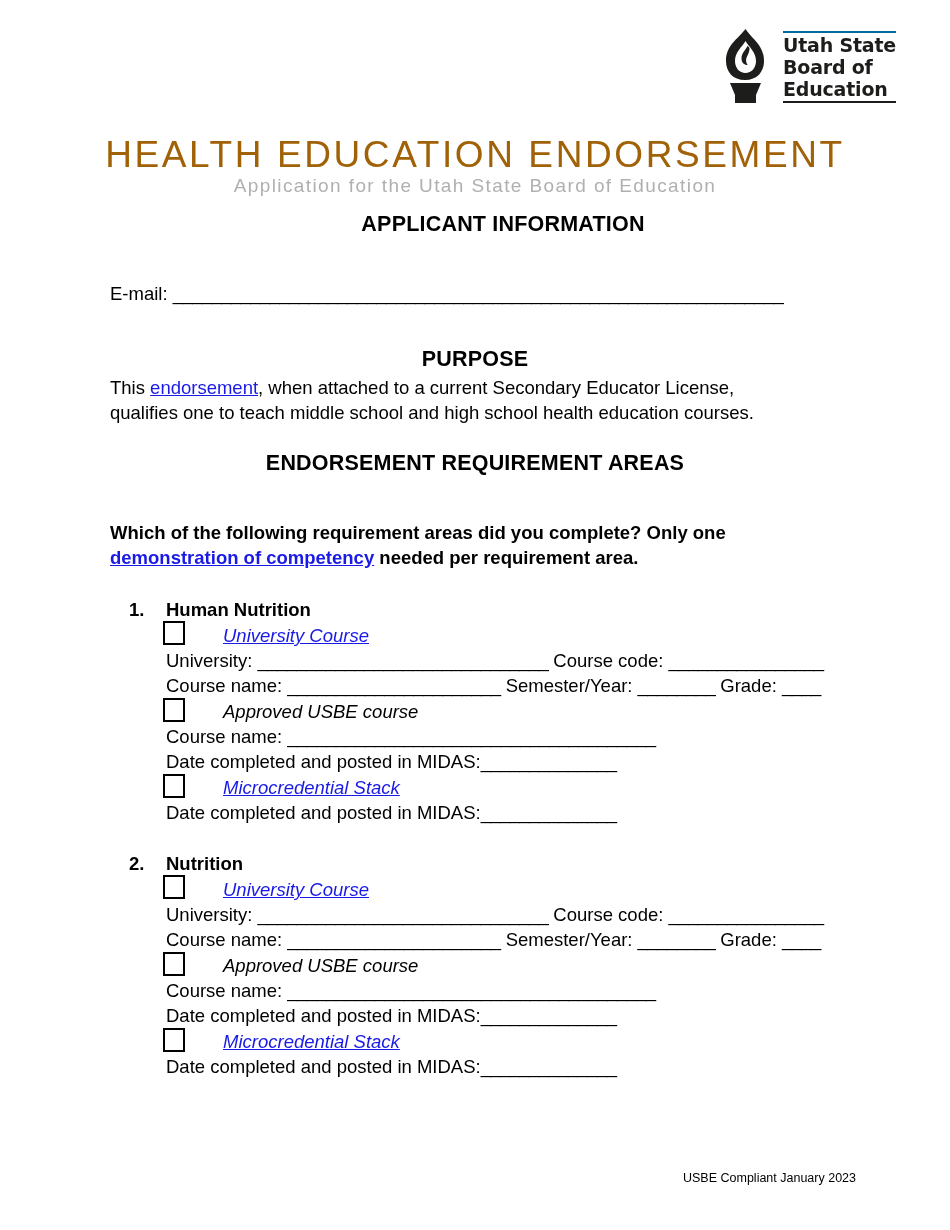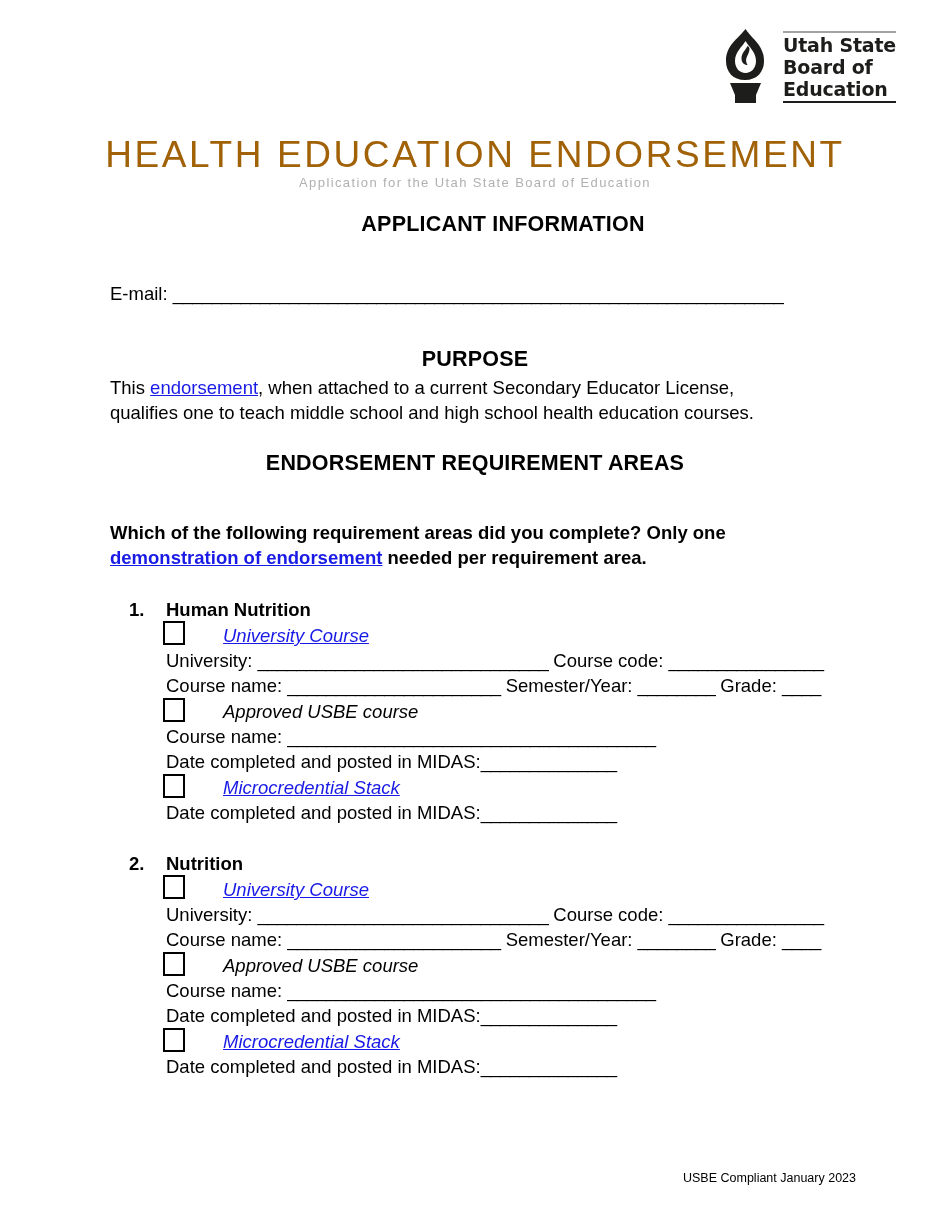--- a/index.html
+++ b/index.html
@@ -36,21 +36,21 @@
   .logo-mark {
     width: 58px;
     height: 80px;
     flex: 0 0 58px;
     position: relative;
   }
   .logo-text {
     margin-left: 9px;
     padding-top: 1px;
     padding-bottom: 1px;
-    border-top: 2px solid #a3a3a3;
+    border-top: 2px solid #0369a1;
     border-bottom: 2px solid #1d1d1b;
   }
   .logo-text div {
     font-family: "DejaVu Sans", sans-serif;
     font-weight: bold;
     font-size: 19px;
     line-height: 22px;
     color: #1d1d1b;
     letter-spacing: -0.2px;
     white-space: nowrap;
@@ -71,21 +71,21 @@
     white-space: nowrap;
   }
   .doc-subtitle {
     position: absolute;
     top: 175px;
     left: 0;
     width: 950px;
     text-align: center;
     font-family: "Liberation Sans", sans-serif;
     font-weight: 300;
-    font-size: 13px;
+    font-size: 19px;
     letter-spacing: 1.4px;
     color: #b0b0b0;
     white-space: nowrap;
   }
 
   .section-head {
     position: absolute;
     left: 0;
     width: 950px;
     text-align: center;
@@ -182,21 +182,21 @@
 
   <div class="tline" style="top:375px; left:110px;">
     <span>This </span><span class="lnk">endorsement</span><span>, when attached to a current Secondary Educator License,</span>
   </div>
   <div class="tline" style="top:400px; left:110px;">qualifies one to teach middle school and high school health education courses.</div>
 
   <div class="section-head" id="era-head">ENDORSEMENT REQUIREMENT AREAS</div>
 
   <div class="tline bold" style="top:520px; left:110px;">Which of the following requirement areas did you complete? Only one</div>
   <div class="tline bold" style="top:545px; left:110px;">
-    <span class="lnk">demonstration of endorsement</span><span> needed per requirement area.</span>
+    <span class="lnk">demonstration of competency</span><span> needed per requirement area.</span>
   </div>
 
   <div class="tline bold" style="top:597px; left:129px;">1.</div>
   <div class="tline bold" style="top:597px; left:166px;">Human Nutrition</div>
 
   <div class="cbox" style="top:621px; left:163px;"></div>
   <div class="tline lnk-ital" style="top:623px; left:223px;">University Course</div>
 
   <div class="tline" style="top:648px; left:166px;">
     <span>University:</span> <span class="rule">______________________________</span> <span>Course code:</span> <span class="rule">________________</span>

